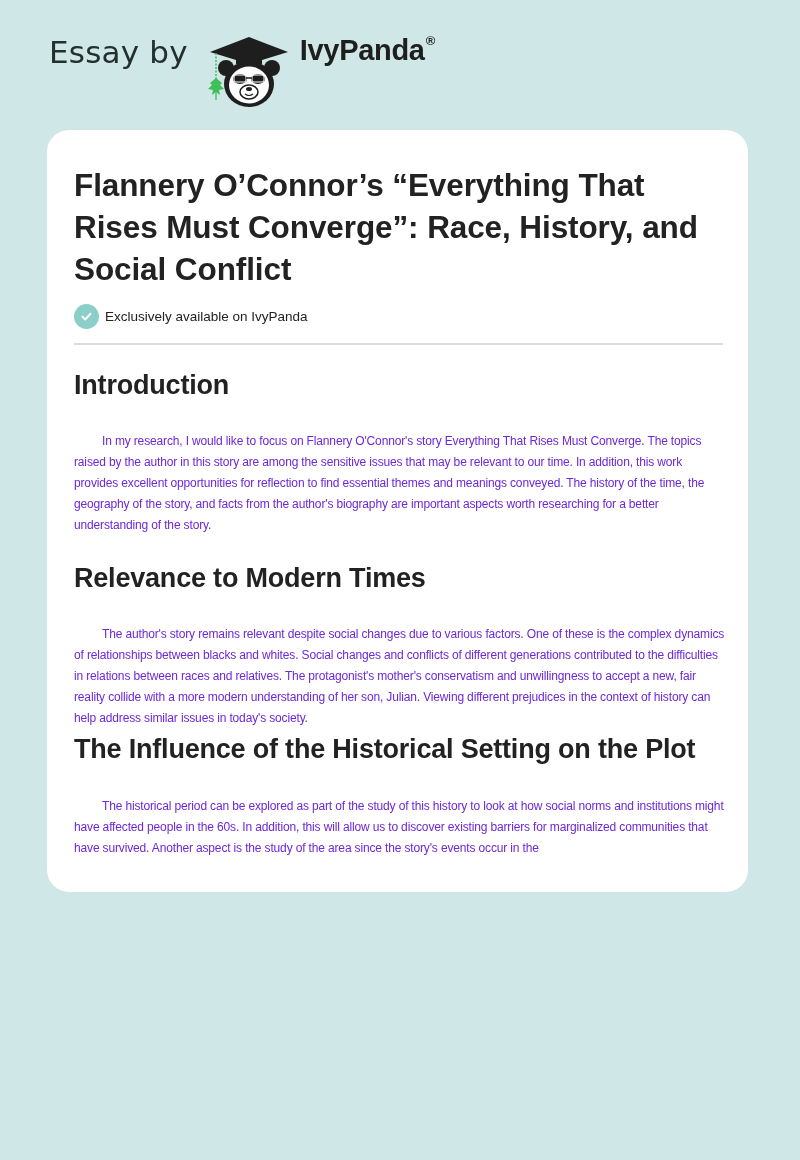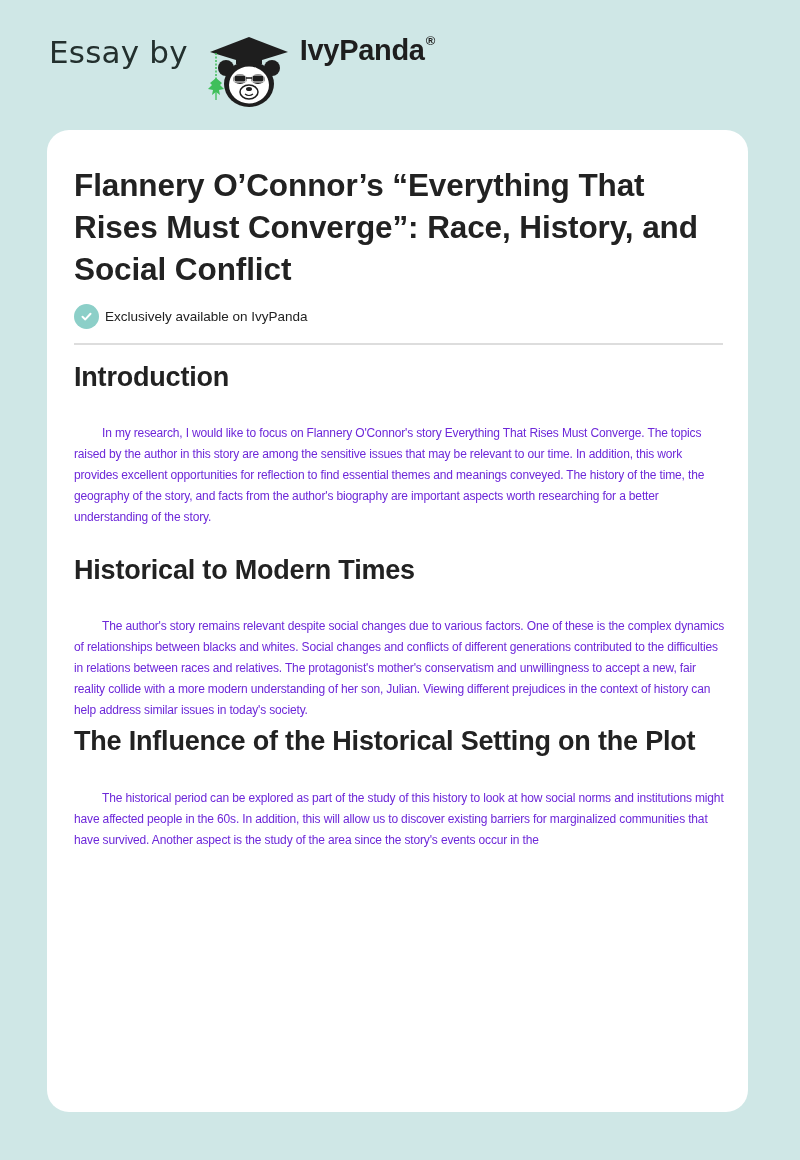--- a/index.html
+++ b/index.html
@@ -39,21 +39,21 @@
     font-weight: bold;
     position: relative;
     top: -4px;
     margin-left: 1px;
   }
   .card {
     position: absolute;
     left: 47px;
     top: 130px;
     width: 701px;
-    height: 982px;
+    height: 762px;
     background: #ffffff;
     border-radius: 22px;
     overflow: hidden;
     padding: 34px 26px 0 27px;
   }
   .title {
     font-size: 31.5px;
     font-weight: bold;
     line-height: 42px;
     color: #222222;
@@ -84,21 +84,21 @@
     width: 649px;
     margin-top: 14px;
   }
   .section-heading {
     font-size: 27px;
     font-weight: bold;
     line-height: 40px;
     color: #222222;
     letter-spacing: -0.2px;
   }
-  .h-intro { margin-top: 12px; }
+  .h-intro { margin-top: 20px; }
   .h-relevance { margin-top: 22px; }
   .h-influence { width: 640px; }
   .para {
     font-size: 12px;
     line-height: 21px;
     color: #6d28d9;
     text-indent: 28px;
     margin-top: 26px;
     width: 652px;
     letter-spacing: -0.15px;
@@ -152,21 +152,21 @@
   </div>
 
   <div class="divider"></div>
 
   <section>
     <h2 class="section-heading h-intro">Introduction</h2>
     <p class="para">In my research, I would like to focus on Flannery O'Connor's story Everything That Rises Must Converge. The topics raised by the author in this story are among the sensitive issues that may be relevant to our time. In addition, this work provides excellent opportunities for reflection to find essential themes and meanings conveyed. The history of the time, the geography of the story, and facts from the author's biography are important aspects worth researching for a better understanding of the story.</p>
   </section>
 
   <section>
-    <h2 class="section-heading h-relevance">Historical to Modern Times</h2>
+    <h2 class="section-heading h-relevance">Relevance to Modern Times</h2>
     <p class="para">The author's story remains relevant despite social changes due to various factors. One of these is the complex dynamics of relationships between blacks and whites. Social changes and conflicts of different generations contributed to the difficulties in relations between races and relatives. The protagonist's mother's conservatism and unwillingness to accept a new, fair reality collide with a more modern understanding of her son, Julian. Viewing different prejudices in the context of history can help address similar issues in today's society.</p>
   </section>
 
   <section>
     <h2 class="section-heading h-influence">The Influence of the Historical Setting on the Plot</h2>
     <p class="para p-influence">The historical period can be explored as part of the study of this history to look at how social norms and institutions might have affected people in the 60s. In addition, this will allow us to discover existing barriers for marginalized communities that have survived. Another aspect is the study of the area since the story's events occur in the</p>
   </section>
 </main>
 
 </body></html>

